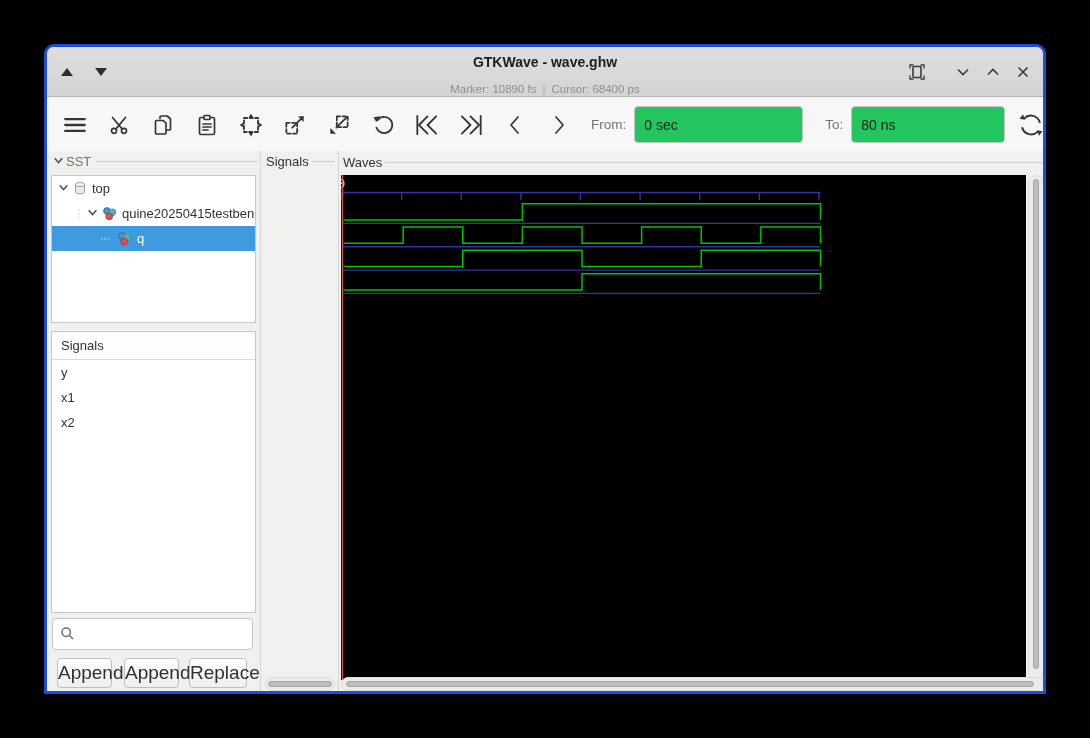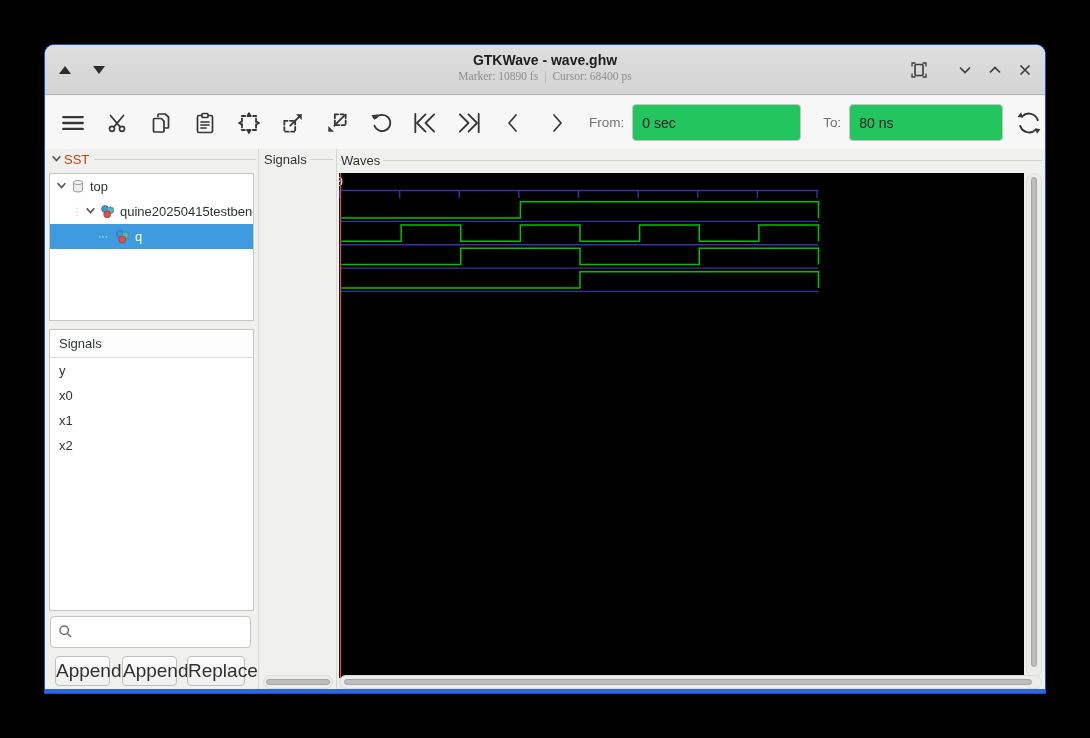--- a/index.html
+++ b/index.html
@@ -1,32 +1,32 @@
 <!DOCTYPE html>
 <html><head>
 <meta charset="utf-8">
 <style>
   * { box-sizing: border-box; margin: 0; padding: 0; }
   html,body { width: 1090px; height: 738px; background: #000; overflow: hidden;
               font-family: "Liberation Sans", sans-serif; }
   .window { position: absolute; left: 44px; top: 44px; width: 1002px; height: 650px;
-            background: #f0f0ef; border-radius: 10px 10px 0 0; border: 1px solid #1d4ed8;
+            background: #f0f0ef; border-radius: 10px 10px 0 0; border: 3px solid #1d4ed8;
             overflow: hidden; }
 
   
   .titlebar { position: absolute; left: 0; top: 0; width: 100%; height: 50px;
               background: linear-gradient(#dedede, #d4d4d4); border-bottom: 1px solid #b5b5b5; }
   .tb-left { position: absolute; left: 14px; top: 0; height: 50px; display: flex; align-items: center; gap: 22px; }
   .tri-up { width: 0; height: 0; border-left: 6px solid transparent; border-right: 6px solid transparent;
             border-bottom: 8px solid #2d2d2d; cursor: default; }
   .tri-down { width: 0; height: 0; border-left: 6px solid transparent; border-right: 6px solid transparent;
               border-top: 8px solid #2d2d2d; }
   .tb-center { position: absolute; left: 0; right: 0; top: 7px; text-align: center; }
   .tb-title { font-size: 14px; font-weight: bold; color: #1c1c1c; }
-  .tb-sub { font-size: 11.5px; color: #8d8d8d; margin-top: 2px; font-family: Liberation Serif, serif; }
+  .tb-sub { font-size: 11.5px; color: #8d8d8d; margin-top: 13px; }
   .tb-sub .sep { margin: 0 6px; color: #aaa; }
   .tb-right { position: absolute; right: 8px; top: 13px; display: flex; align-items: center; }
   .tb-ic { width: 24px; height: 24px; display: flex; align-items: center; justify-content: center; }
   .tb-ic svg { stroke: #3a3a3a; fill: none; stroke-width: 1.6; }
   .g22 { margin-right: 22px; } .g6 { margin-right: 6px; }
 
   
   .toolbar { position: absolute; left: 0; top: 51px; width: 100%; height: 53px;
              background: #f7f7f7; display: flex; align-items: center; padding-left: 10px; }
   .tool-btn { width: 36px; height: 36px; display: flex; align-items: center; justify-content: center;
@@ -40,21 +40,21 @@
 
   
   .content { position: absolute; left: 0; top: 104px; width: 100%; height: 540px; background: #f0f0ef; }
   .vdiv { position: absolute; top: 0; height: 540px; width: 1px; background: #d6d6d4; }
 
   .frame-label { display: flex; align-items: center; font-size: 13px; color: #2e3436; }
   .frame-line { flex: 1; border-top: 1px solid #cfcfcd; margin-left: 3px; }
 
   
   .sst-head { position: absolute; left: 6px; top: 3px; width: 205px; display: flex; align-items: center; gap: 2px;
-              font-size: 13px; color: #c2410c; }
+              font-size: 13px; color: #737373; }
   .chev svg { stroke: #555; fill: none; stroke-width: 1.5; }
   .box { position: absolute; background: #fff; border: 1px solid #c6c6c6; }
   .tree-box { left: 4px; top: 24px; width: 205px; height: 148px; overflow: hidden; }
   .tree-row { height: 25px; display: flex; align-items: center; white-space: nowrap; overflow: hidden;
               font-size: 13px; color: #2e3436; }
   .tree-row.sel { background: #3f9be0; color: #fff; }
   .indent0 { padding-left: 6px; } .indent1 { padding-left: 22px; } .indent2 { padding-left: 48px; }
   .tree-icon { margin: 0 5px 0 4px; flex: 0 0 auto; display: flex; }
   .dots { color: #b9cbd8; font-size: 10px; letter-spacing: 1px; margin-right: 2px; }
 
@@ -284,21 +284,20 @@
             <circle cx="7.2" cy="10.4" r="3.4" fill="#d9534f" stroke="#b03330" stroke-width="0.8"></circle>
           </svg>
         </span>
         <span>q</span>
       </div>
     </div>
 
     <div class="box signals-box">
       <div class="signals-box-head">Signals</div>
       <div class="sig-item">y</div>
-      <div class="sig-item">x0</div>
       <div class="sig-item">x1</div>
       <div class="sig-item">x2</div>
     </div>
 
     <div class="search-wrap">
       <input class="search-input" value="" style="">
       <span class="search-ic">
         <svg width="15" height="15" viewBox="0 0 15 15">
             <circle cx="6.2" cy="6.2" r="4.2"></circle>
             <path d="M9.5 9.5 L13 13"></path>

